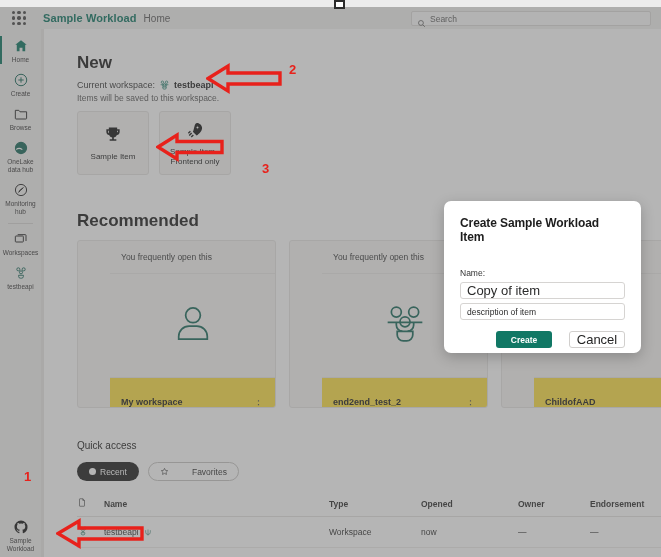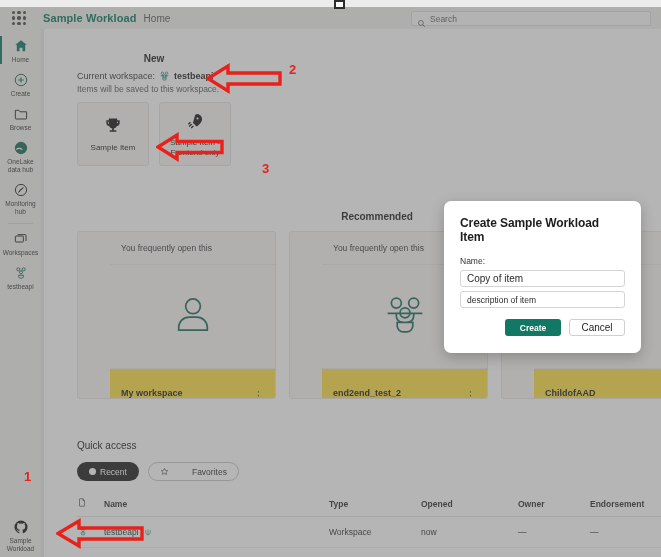--- a/index.html
+++ b/index.html
@@ -124,21 +124,21 @@
 
   
   .panel {
     position: absolute; top: 29px; left: 44px;
     width: 617px; height: 528px;
     background: #ffffff;
     z-index: 10;
     overflow: hidden;
   }
   .sec-title {
-    font-size: 10px; font-weight: 700; color: #242424; text-align: center;
+    font-size: 17px; font-weight: 700; color: #242424;
   }
 
   
   .new-sec { position: absolute; left: 33px; top: 24px; }
   .ws-line {
     display:flex; align-items:center; gap:4px;
     margin-top: 6px; font-size: 9px; color: #3a3a3a;
   }
   .ws-name { font-weight: 700; color: #242424; font-size: 9px; }
   .ws-note { font-size: 8.5px; color: #5c5c5c; margin-top: 3px; }
@@ -539,38 +539,38 @@
   <div class="win-strip"></div>
   <div class="win-box"></div>
 
   <div class="dim-layer"></div>
 
   <div style="position:absolute; left:444px; top:201px; width:197px; height:152px;
               background:#ffffff; border-radius:7px; z-index:50;
               box-shadow:0 4px 14px rgba(0,0,0,.22); padding:15px 16px;">
     <div style="font-size:12px; font-weight:700; color:#1d1d1d; letter-spacing:-.1px;">Create Sample Workload Item</div>
 
-    <div style="font-size:8.5px; color:#333; margin-top:12px;">Name:</div>
+    <div style="font-size:8.5px; color:#333; margin-top:24px;">Name:</div>
     <div style="margin-top:4px; height:17px; border:1px solid #d6d4d2; border-radius:3px;
                 display:flex; align-items:center; padding:0 6px;">
-      <span style="font-size:10px; color:#2b2b2b;">Copy of item</span>
+      <span style="font-size:13px; color:#2b2b2b;">Copy of item</span>
     </div>
 
     <div style="margin-top:4px; height:17px; border:1px solid #d6d4d2; border-radius:3px;
                 display:flex; align-items:center; padding:0 6px;">
       <span style="font-size:8.5px; color:#2b2b2b;">description of item</span>
     </div>
 
     <div style="display:flex; justify-content:flex-end; gap:8px; margin-top:11px;">
       <div style="background:#117865; color:#fff; font-size:8.5px; font-weight:700;
                   width:56px; height:17px; border-radius:3px;
                   display:flex; align-items:center; justify-content:center; cursor:pointer;">Create</div>
-      <div style="background:#fff; color:#242424; font-size:10px; font-weight:400;
+      <div style="background:#fff; color:#242424; font-size:13px; font-weight:400;
                   width:56px; height:17px; border:1px solid #d1cfcd; border-radius:3px;
-                  display:flex; align-items:center; justify-content:center; cursor:pointer;">Cancel</div>
+                  display:flex; align-items:center; justify-content:center; cursor:pointer;margin-left:9px;">Cancel</div>
     </div>
   </div>
 
   <svg class="anno" style="left:206px; top:62px;" width="76" height="33" viewBox="0 0 76 33">
     <path d="M2 16.5 L22 4 L22 11 L74 11 L74 22 L22 22 L22 29 Z" fill="none" stroke="#e8211b" stroke-width="3.4" stroke-linejoin="miter"></path>
   </svg>
   <div class="anno-num" style="left:289px; top:62px;">2</div>
 
   <svg class="anno" style="left:156px; top:131px;" width="68" height="32" viewBox="0 0 68 32">
     <path d="M2 16 L21 4 L21 10.5 L66 10.5 L66 21.5 L21 21.5 L21 28 Z" fill="none" stroke="#e8211b" stroke-width="3.4" stroke-linejoin="miter"></path>

